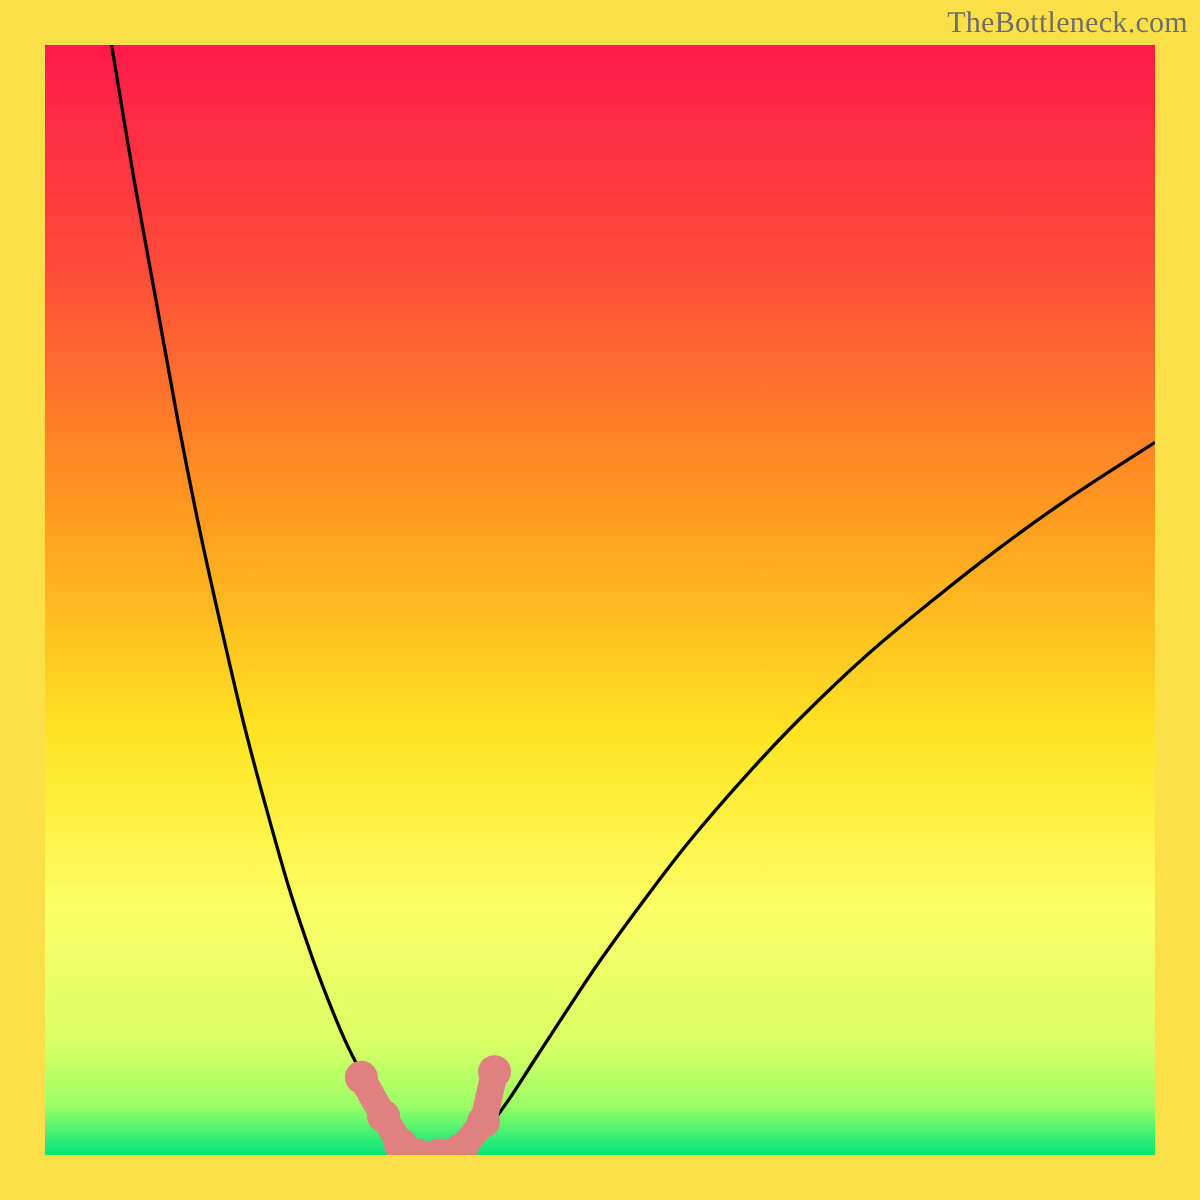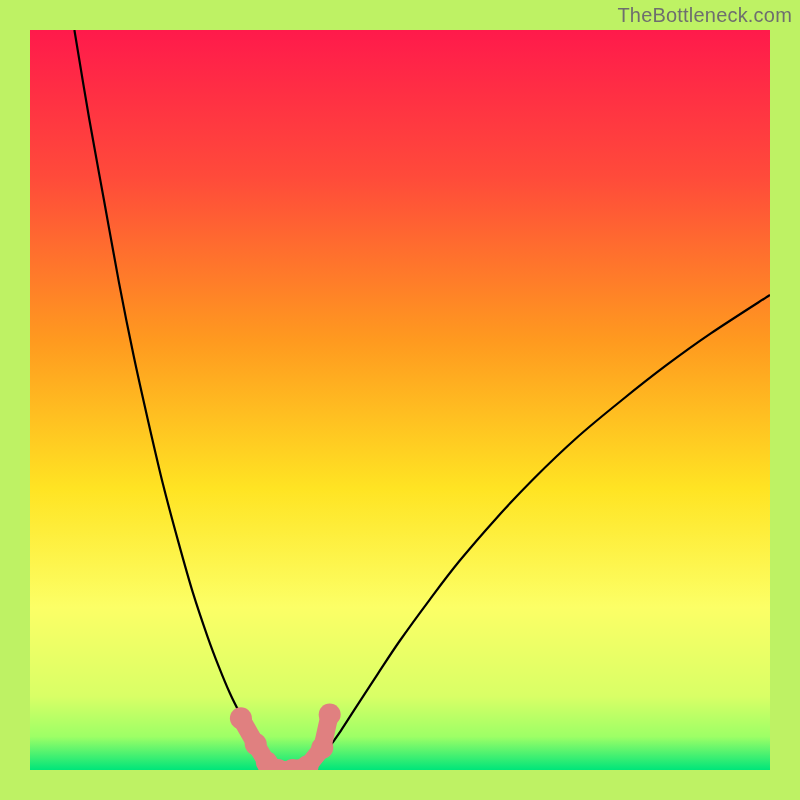--- a/index.html
+++ b/index.html
@@ -9,21 +9,22 @@
     height: 800px;
     background: #000;
     overflow: hidden;
     font-family: Arial, Helvetica, sans-serif;
   }
   .frame {
     position: absolute;
     top: 0; left: 0;
     width: 800px;
     height: 800px;
-    background: #bef264;
+    background: #fde047;
+    font-family: Liberation Serif, serif;
   }
   .plot {
     position: absolute;
     left: 30px;
     top: 30px;
     width: 740px;
     height: 740px;
     
   }
   .watermark {

